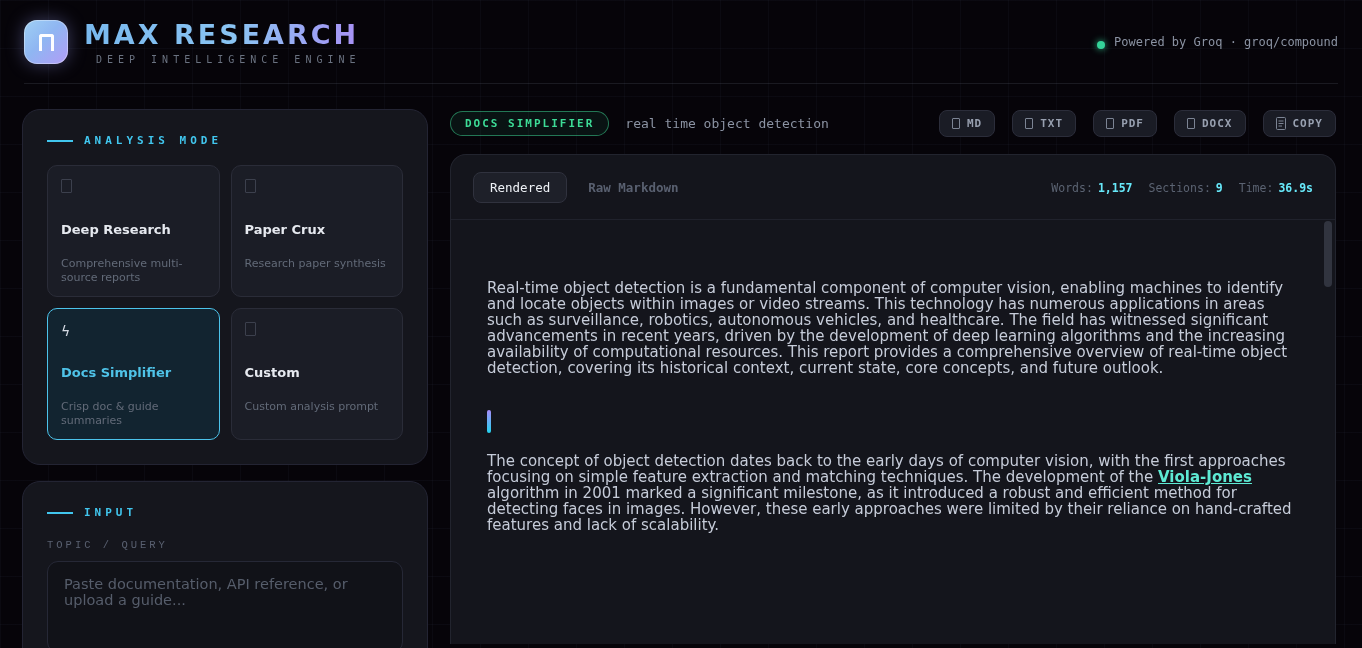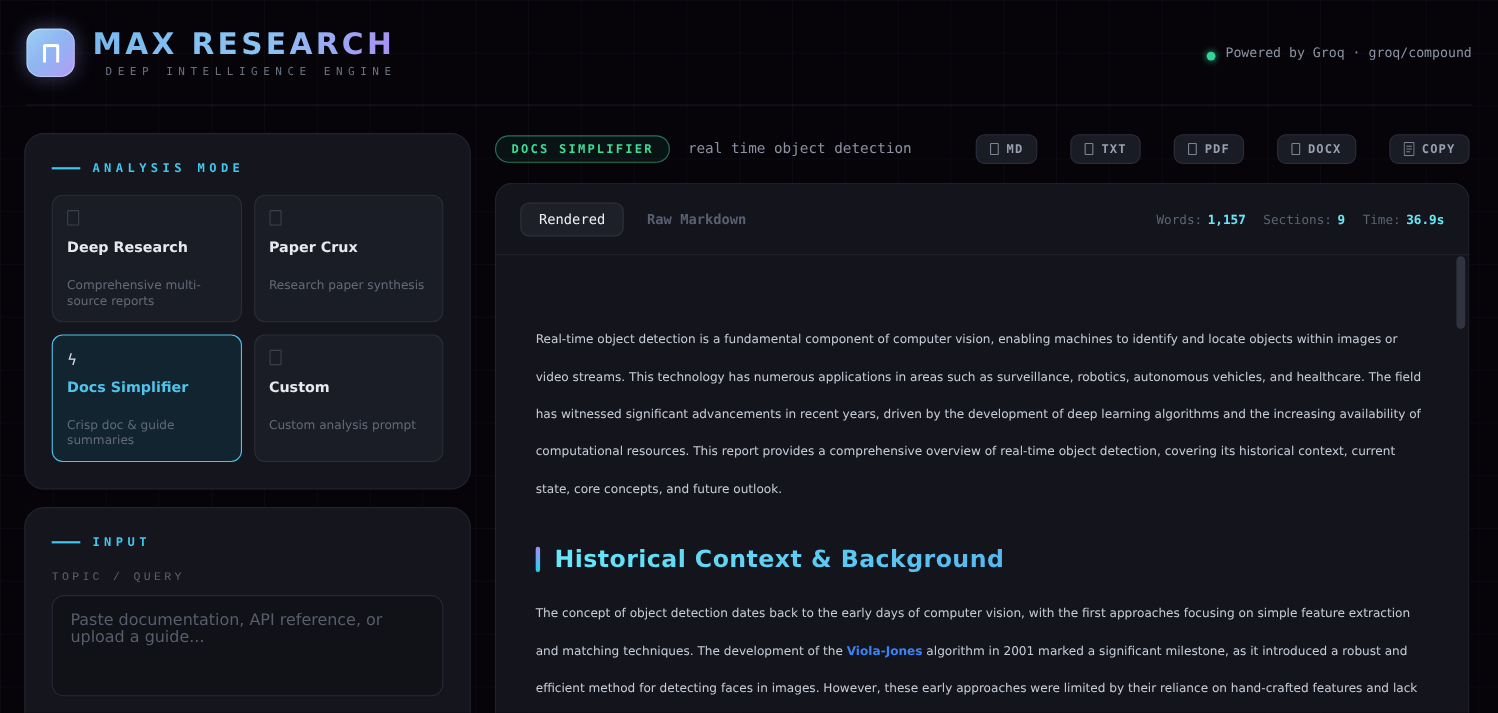--- a/index.html
+++ b/index.html
@@ -9,21 +9,21 @@
     background-color:#060409;
     background-image:
       linear-gradient(rgba(120,140,190,0.045) 1px, transparent 1px),
       linear-gradient(90deg, rgba(120,140,190,0.045) 1px, transparent 1px);
     background-size:48px 48px;
     color:#c6ccd9;
     position:relative;
   }
 
   
-  .header { height:96px; margin:0 24px; display:flex; align-items:center;
+  .header { height:84px; margin:0 24px; display:flex; align-items:center;
     border-bottom:1px solid rgba(148,163,184,0.14); }
   .logo-box { width:44px; height:44px; border-radius:13px;
     background:linear-gradient(135deg,#9fd0f4 0%,#8fb6f2 45%,#b29cf6 100%);
     display:flex; align-items:center; justify-content:center;
     box-shadow:0 0 18px rgba(160,170,255,0.35), inset 0 0 0 1px rgba(255,255,255,0.35); }
   .logo-glyph { width:15px; height:17px; border-top:3px solid #fdfdff;
     border-left:3px solid #fdfdff; border-right:3px solid #fdfdff;
     border-radius:3px 3px 0 0; margin-top:2px; }
   .logo-text { margin-left:16px; }
   .app-title { font-size:27px; font-weight:800; letter-spacing:3px;
@@ -52,21 +52,21 @@
     margin-right:11px; }
 
   
   .mode-grid { display:grid; grid-template-columns:1fr 1fr; gap:11px; margin-top:18px; }
   .mode-card { background:#1b1d26; border:1px solid #2a2c38; border-radius:10px;
     padding:12px 13px 11px; cursor:pointer; min-height:81px; }
   .mode-card.selected { background:#122430; border:1.5px solid #4cc3ea; }
   .mode-icon-tofu { display:inline-block; width:11px; height:14px;
     border:1.5px solid #3c404d; border-radius:1px; }
   .mode-icon-bolt { font-size:14px; color:#d6dbe4; line-height:14px; }
-  .mode-title { font-size:13px; font-weight:bold; color:#e6e9ef; margin-top:9px; }
+  .mode-title { font-size:13px; font-weight:bold; color:#e6e9ef; margin-top:25px; }
   .mode-card.selected .mode-title { color:#4fc3e8; }
   .mode-desc { font-size:11px; color:#626a78; margin-top:20px; line-height:14px; }
 
   
   .field-label { font-family:Liberation Mono, monospace; font-size:10.5px;
     letter-spacing:3px; color:#596070; margin:20px 0 10px; }
   .topic-area { width:100%; height:92px; background:#111218; border:1px solid #262836;
     border-radius:11px; resize:none; padding:14px 16px; font-size:14.5px;
     font-family:"DejaVu Sans", sans-serif; color:#c6ccd9; outline:none; }
   .topic-area::placeholder { color:#565d6b; }
@@ -75,21 +75,21 @@
     justify-content:center; gap:10px; cursor:pointer; }
 
   
   .results-header { display:flex; align-items:center; height:28px; margin-bottom:17px; }
   .mode-badge { font-family:"DejaVu Sans Mono", monospace; font-size:11px;
     font-weight:bold; letter-spacing:2px; color:#3ddc97;
     border:1px solid rgba(61,220,151,0.5); background:rgba(61,220,151,0.07);
     border-radius:13px; padding:5px 14px; }
   .query-text { font-family:"DejaVu Sans Mono", monospace; font-size:13px;
     color:#8b93a3; margin-left:16px; }
-  .export-group { margin-left:auto; display:flex; gap:30px; }
+  .export-group { margin-left:auto; display:flex; gap:17px; }
   .export-btn { display:flex; align-items:center; gap:7px; background:#1a1c25;
     border:1px solid #2b2d3a; border-radius:8px; padding:6px 12px;
     font-family:"DejaVu Sans Mono", monospace; font-size:11px; font-weight:bold;
     letter-spacing:1px; color:#98a0b0; cursor:pointer; }
   .btn-icon-tofu { display:inline-block; width:8px; height:11px;
     border:1px solid #7c8494; border-radius:1px; }
   .btn-icon-svg { display:inline-block; }
 
   
   .doc-panel { background:#14151c; border:1px solid #22242e; border-bottom:none;
@@ -104,22 +104,22 @@
     font-family:"DejaVu Sans Mono", monospace; font-size:11.5px; color:#5b6372; }
   .stat-value { color:#67e8f9; font-weight:bold; margin-left:5px; }
 
   .doc-body { padding:60px 40px 0 36px; }
   .doc-h2 { display:flex; align-items:center; margin-bottom:20px; }
   .h2-bar { width:4px; height:23px; border-radius:2px;
     background:linear-gradient(180deg,#a78bfa 0%,#22d3ee 100%); margin-right:13px; }
   .h2-text { font-size:21.5px; font-weight:bold; letter-spacing:0.4px;
     background:linear-gradient(90deg,#67e8f9 0%,#55b8f0 100%);
     -webkit-background-clip:text; background-clip:text; color:transparent; }
-  .doc-p { font-size:11px; line-height:34px; color:#c6ccd9; margin-bottom:34px; }
-  .doc-p .bold { font-weight:bold; color:#3b82f6; }
+  .doc-p { font-size:15px; line-height:16px; color:#c6ccd9; margin-bottom:34px; }
+  .doc-p .bold { font-weight:bold; color:#5eead4;text-decoration:underline; }
 
   .doc-scrollbar { position:absolute; top:66px; right:3px; width:8px; height:66px;
     background:#31343f; border-radius:4px; }
 </style>
 </head>
 <body>
 
 <div class="header">
   <div class="logo-box">
     <div class="logo-glyph"></div>
@@ -219,21 +219,20 @@
           <span><span>Sections:</span><span class="stat-value">9</span></span>
           <span><span>Time:</span><span class="stat-value">36.9s</span></span>
         </div>
       </div>
 
       <div class="doc-body">
         <p class="doc-p"><span>Real-time object detection is a fundamental component of computer vision, enabling machines to identify and locate objects within images or video streams. This technology has numerous applications in areas such as surveillance, robotics, autonomous vehicles, and healthcare. The field has witnessed significant advancements in recent years, driven by the development of deep learning algorithms and the increasing availability of computational resources. This report provides a comprehensive overview of real-time object detection, covering its historical context, current state, core concepts, and future outlook.</span></p>
 
         <div class="doc-h2">
           <span class="h2-bar"></span>
-          <span class="h2-text">Historical Context &amp; Background</span>
         </div>
         <p class="doc-p"><span>The concept of object detection dates back to the early days of computer vision, with the first approaches focusing on simple feature extraction and matching techniques. The development of the </span><span class="bold">Viola-Jones</span><span> algorithm in 2001 marked a significant milestone, as it introduced a robust and efficient method for detecting faces in images. However, these early approaches were limited by their reliance on hand-crafted features and lack of scalability.</span></p>
       </div>
 
       <div class="doc-scrollbar"></div>
     </div>
   </div>
 </div>
 
 </body></html>

